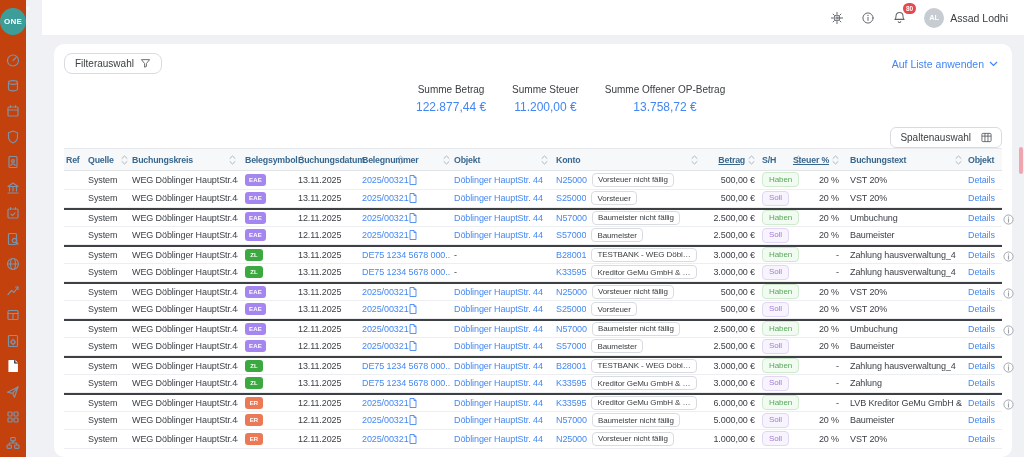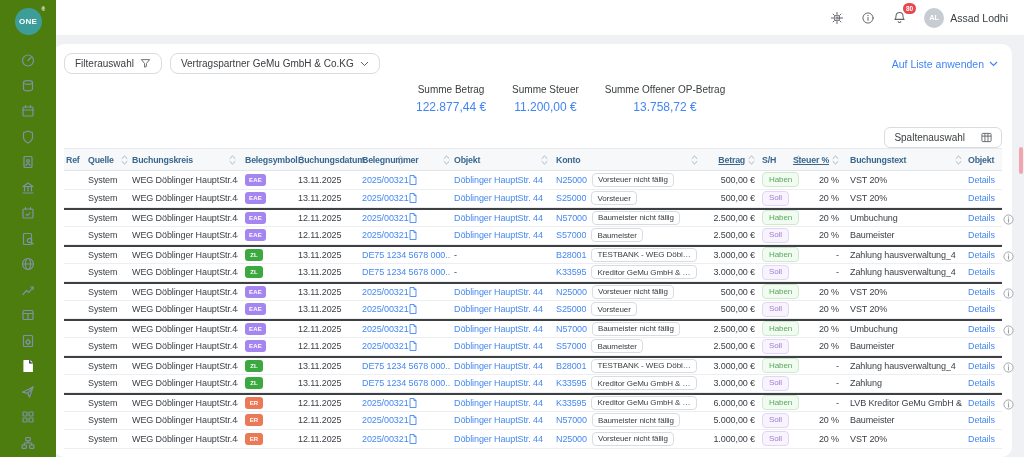--- a/index.html
+++ b/index.html
@@ -4,21 +4,21 @@
 <style>
   * { box-sizing: border-box; }
   html,body { margin:0; padding:0; }
   body {
     width:1024px; height:457px; overflow:hidden; position:relative;
     background:#f0f1f4;
     font-family:"Liberation Sans","DejaVu Sans",sans-serif;
     -webkit-font-smoothing:antialiased;
   }
   
-  .sidebar { position:absolute; left:0; top:0; width:56px; height:457px; background:#4d7c0f; z-index:10; }
+  .sidebar { position:absolute; left:0; top:0; width:26px; height:457px; background:#c2410c; z-index:10; }
   .logo { height:42px; display:flex; align-items:center; justify-content:center; }
   .logo-circle { width:27px; height:27px; border-radius:50%; background:#3d9d99; color:#fff;
     font-weight:bold; font-size:8px; display:flex; align-items:center; justify-content:center; position:relative; letter-spacing:.2px;}
   .logo-reg { position:absolute; top:-2px; right:-4px; font-size:5px; color:#fff; }
   .side-nav { display:flex; flex-direction:column; align-items:center; padding-top:10px; gap:9.5px; }
   .side-item { width:26px; height:16px; display:flex; align-items:center; justify-content:center; cursor:pointer; }
   .side-item svg { stroke:#7e93a8; fill:none; stroke-width:1.2; stroke-linecap:round; stroke-linejoin:round; }
   
   .topbar { position:absolute; left:42px; top:0; width:982px; height:36px; background:#fff;
     display:flex; align-items:center; justify-content:flex-end; gap:17px; padding-right:16px; border-bottom:1px solid #eef0f2;}
@@ -38,21 +38,21 @@
     padding:4px 10px; font-size:10px; color:#3c4043; background:#fff; margin-right:8px; cursor:pointer; white-space:nowrap; }
   .chip-btn svg { stroke:#5f6368; fill:none; stroke-width:1; }
   .apply-link { margin-left:auto; color:#4285f4; font-size:10.5px; display:flex; gap:5px; align-items:center;
     cursor:pointer; margin-right:4px; }
   .apply-link svg { stroke:#4285f4; fill:none; stroke-width:1.2; }
   .summary { display:flex; gap:26px; margin:10px 0 0 352px; }
   .sum-item { text-align:center; }
   .sum-label { font-size:10px; color:#3c4043; }
   .sum-value { font-size:12px; color:#4285f4; margin-top:5px; }
   .colbtn-row { display:flex; justify-content:flex-end; margin-top:13px; }
-  .col-btn { display:inline-flex; gap:16px; align-items:center; border:1px solid #d8dce1; border-radius:6px;
+  .col-btn { display:inline-flex; gap:10px; align-items:center; border:1px solid #d8dce1; border-radius:6px;
     padding:4px 9px; font-size:10px; color:#3c4043; background:#fff; cursor:pointer; }
   .col-btn svg { stroke:#5f6368; fill:none; stroke-width:1; }
   
   .tbl { }
   .grid13 { display:grid; grid-template-columns:22px 44px 108px 40px 74px 100px 98px 150px 58px 46px 42px 118px 38px; }
   .thead { background:#f7f8fa; border-top:1px solid #e7e9ec; border-bottom:1px solid #e2e5e8; height:23px; align-items:center; }
   .hcell { display:flex; align-items:center; font-size:8.8px; font-weight:bold; color:#39688f;
     white-space:nowrap; letter-spacing:-0.2px; padding:0 2px; overflow:visible; }
   .hcell .sort { margin-left:auto; display:flex; }
   .hcell.right { justify-content:flex-end;text-decoration:underline; }
@@ -224,26 +224,20 @@
 
 <main class="card">
 
   <div class="chips-row">
     <span class="chip-btn">
       <span>Filterauswahl</span>
       <svg width="11" height="11" viewBox="0 0 12 12">
           <path d="M1.5 1.8h9L7 6v3.2L5 10V6Z"></path>
         </svg>
     </span>
-    <span class="chip-btn">
-      <span>Vertragspartner GeMu GmbH &amp; Co.KG</span>
-      <svg width="9" height="6" viewBox="0 0 9 6">
-          <path d="M1 1l3.5 3.5L8 1"></path>
-        </svg>
-    </span>
     <span class="apply-link">
       <span>Auf Liste anwenden</span>
       <svg width="9" height="6" viewBox="0 0 9 6">
           <path d="M1 1l3.5 3.5L8 1"></path>
         </svg>
     </span>
   </div>
 
   <div class="summary">
     <div class="sum-item">

